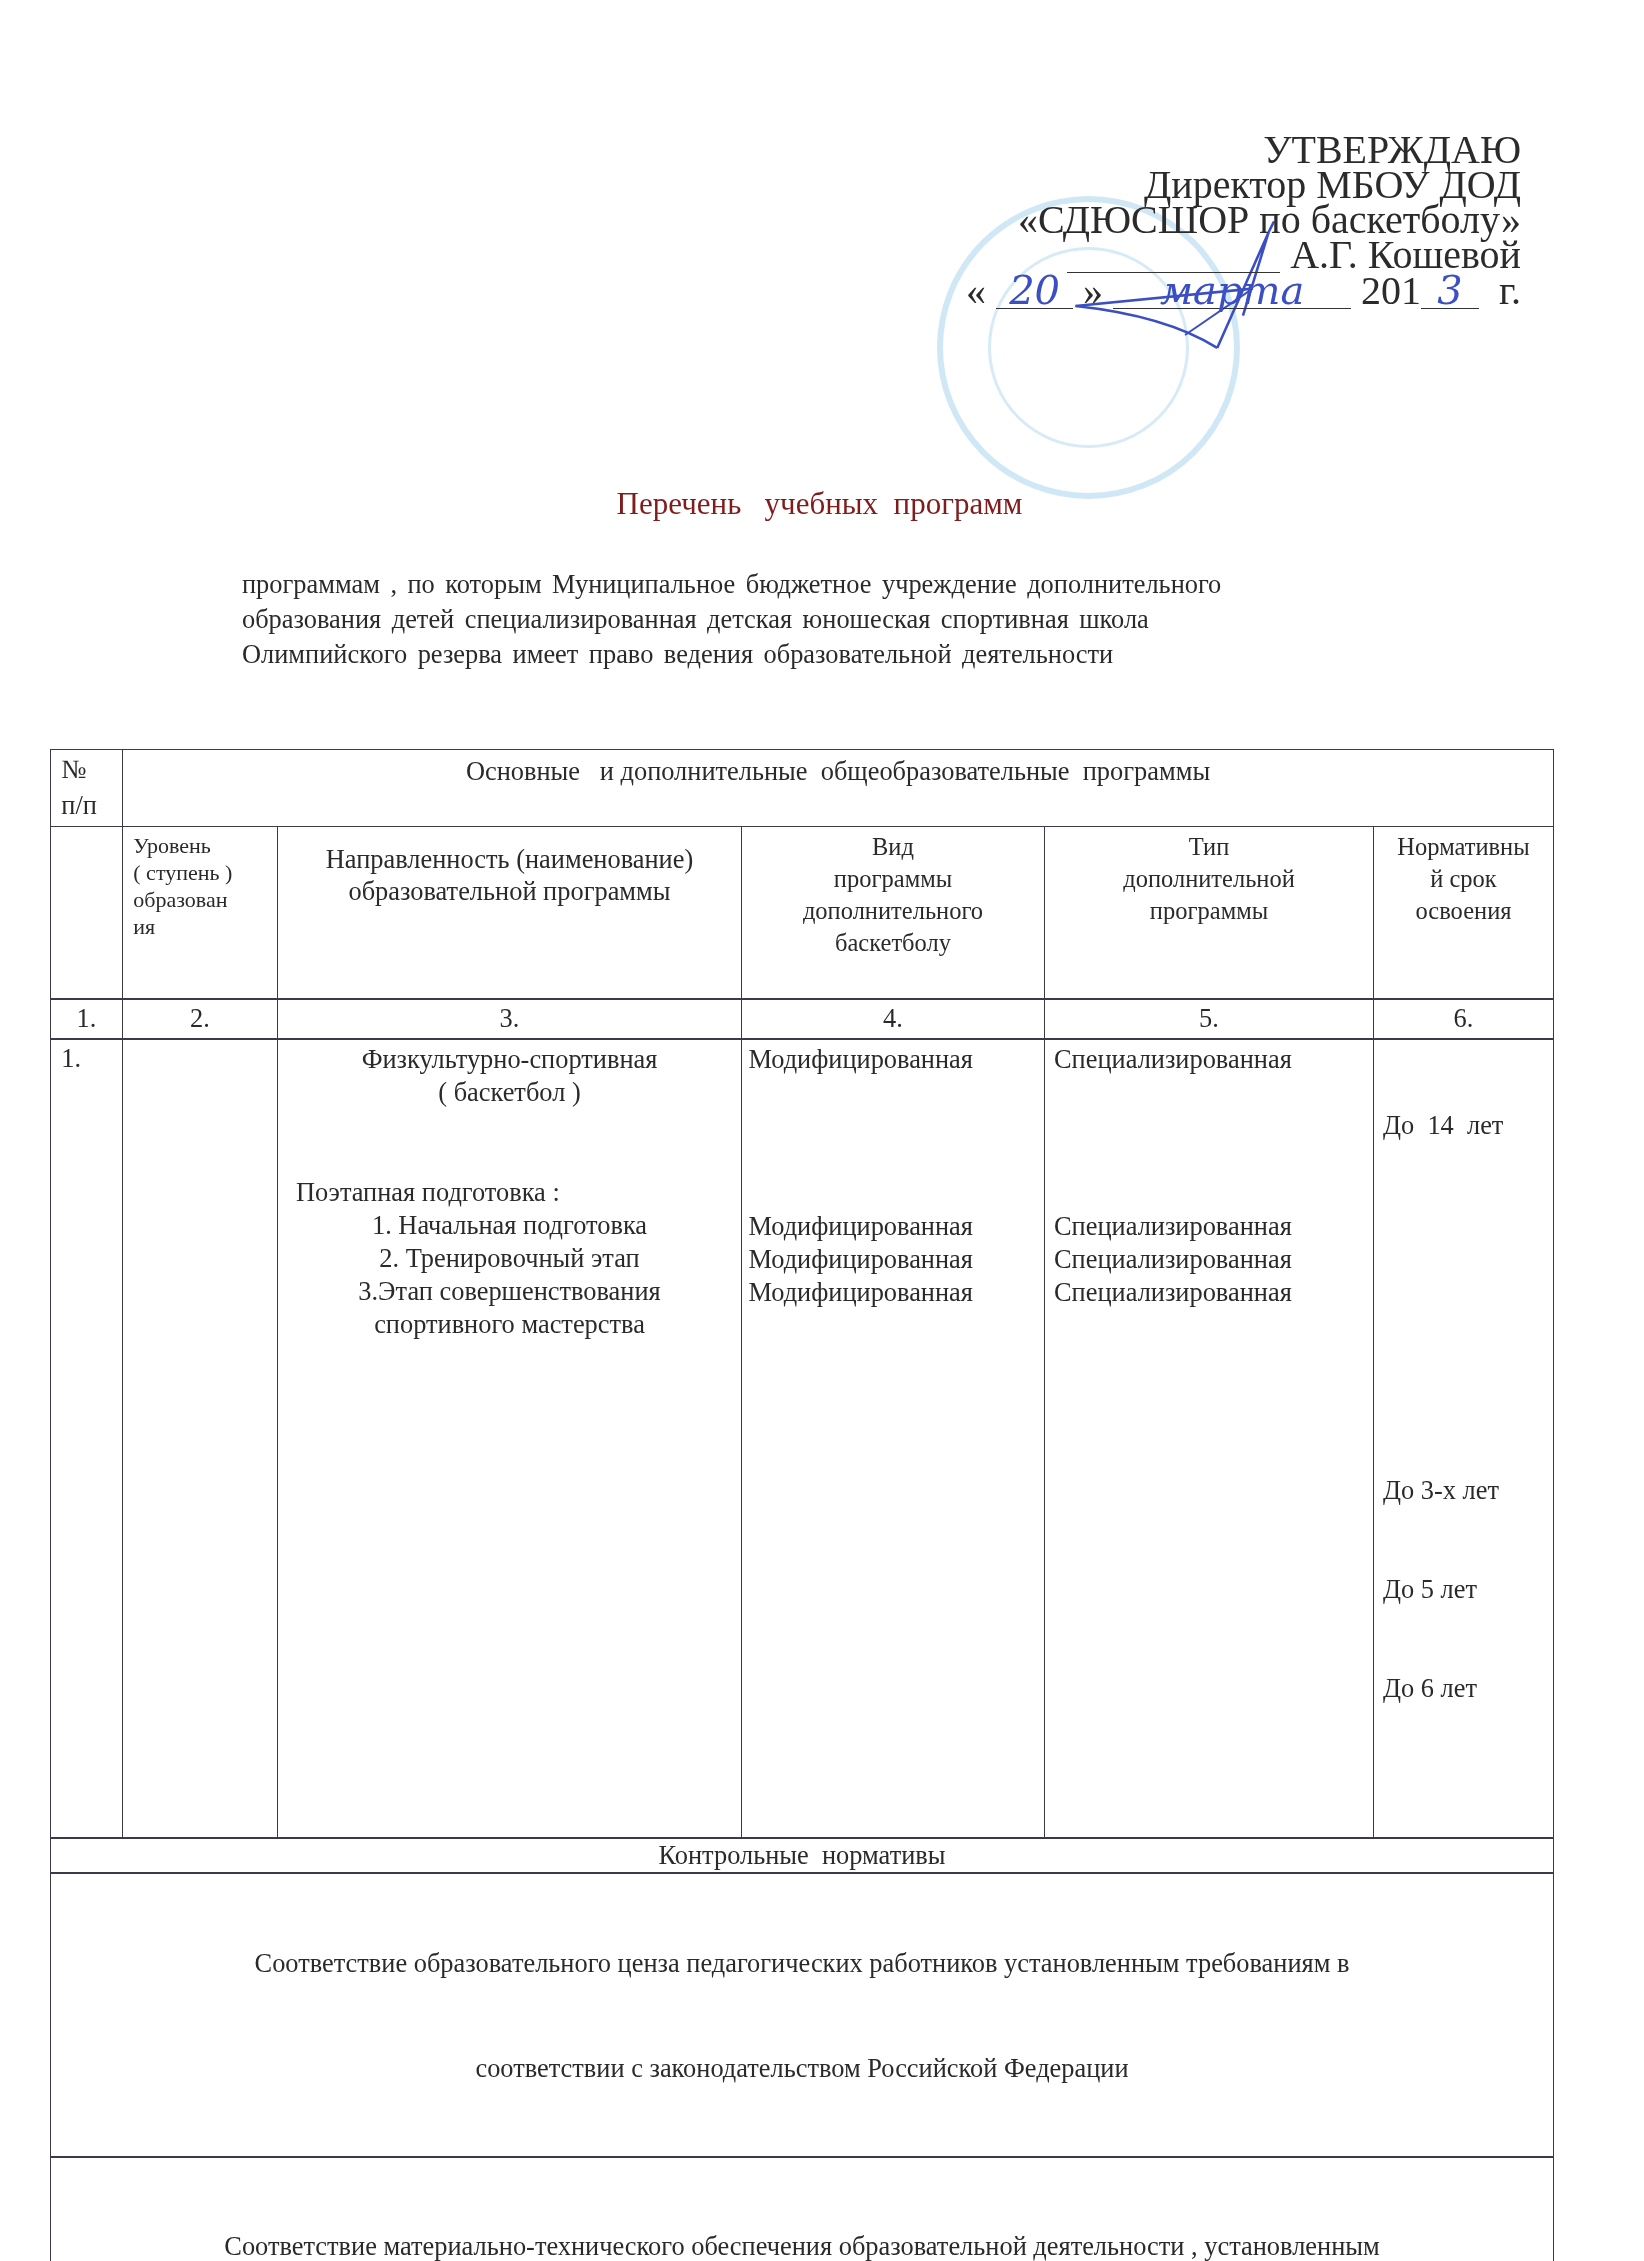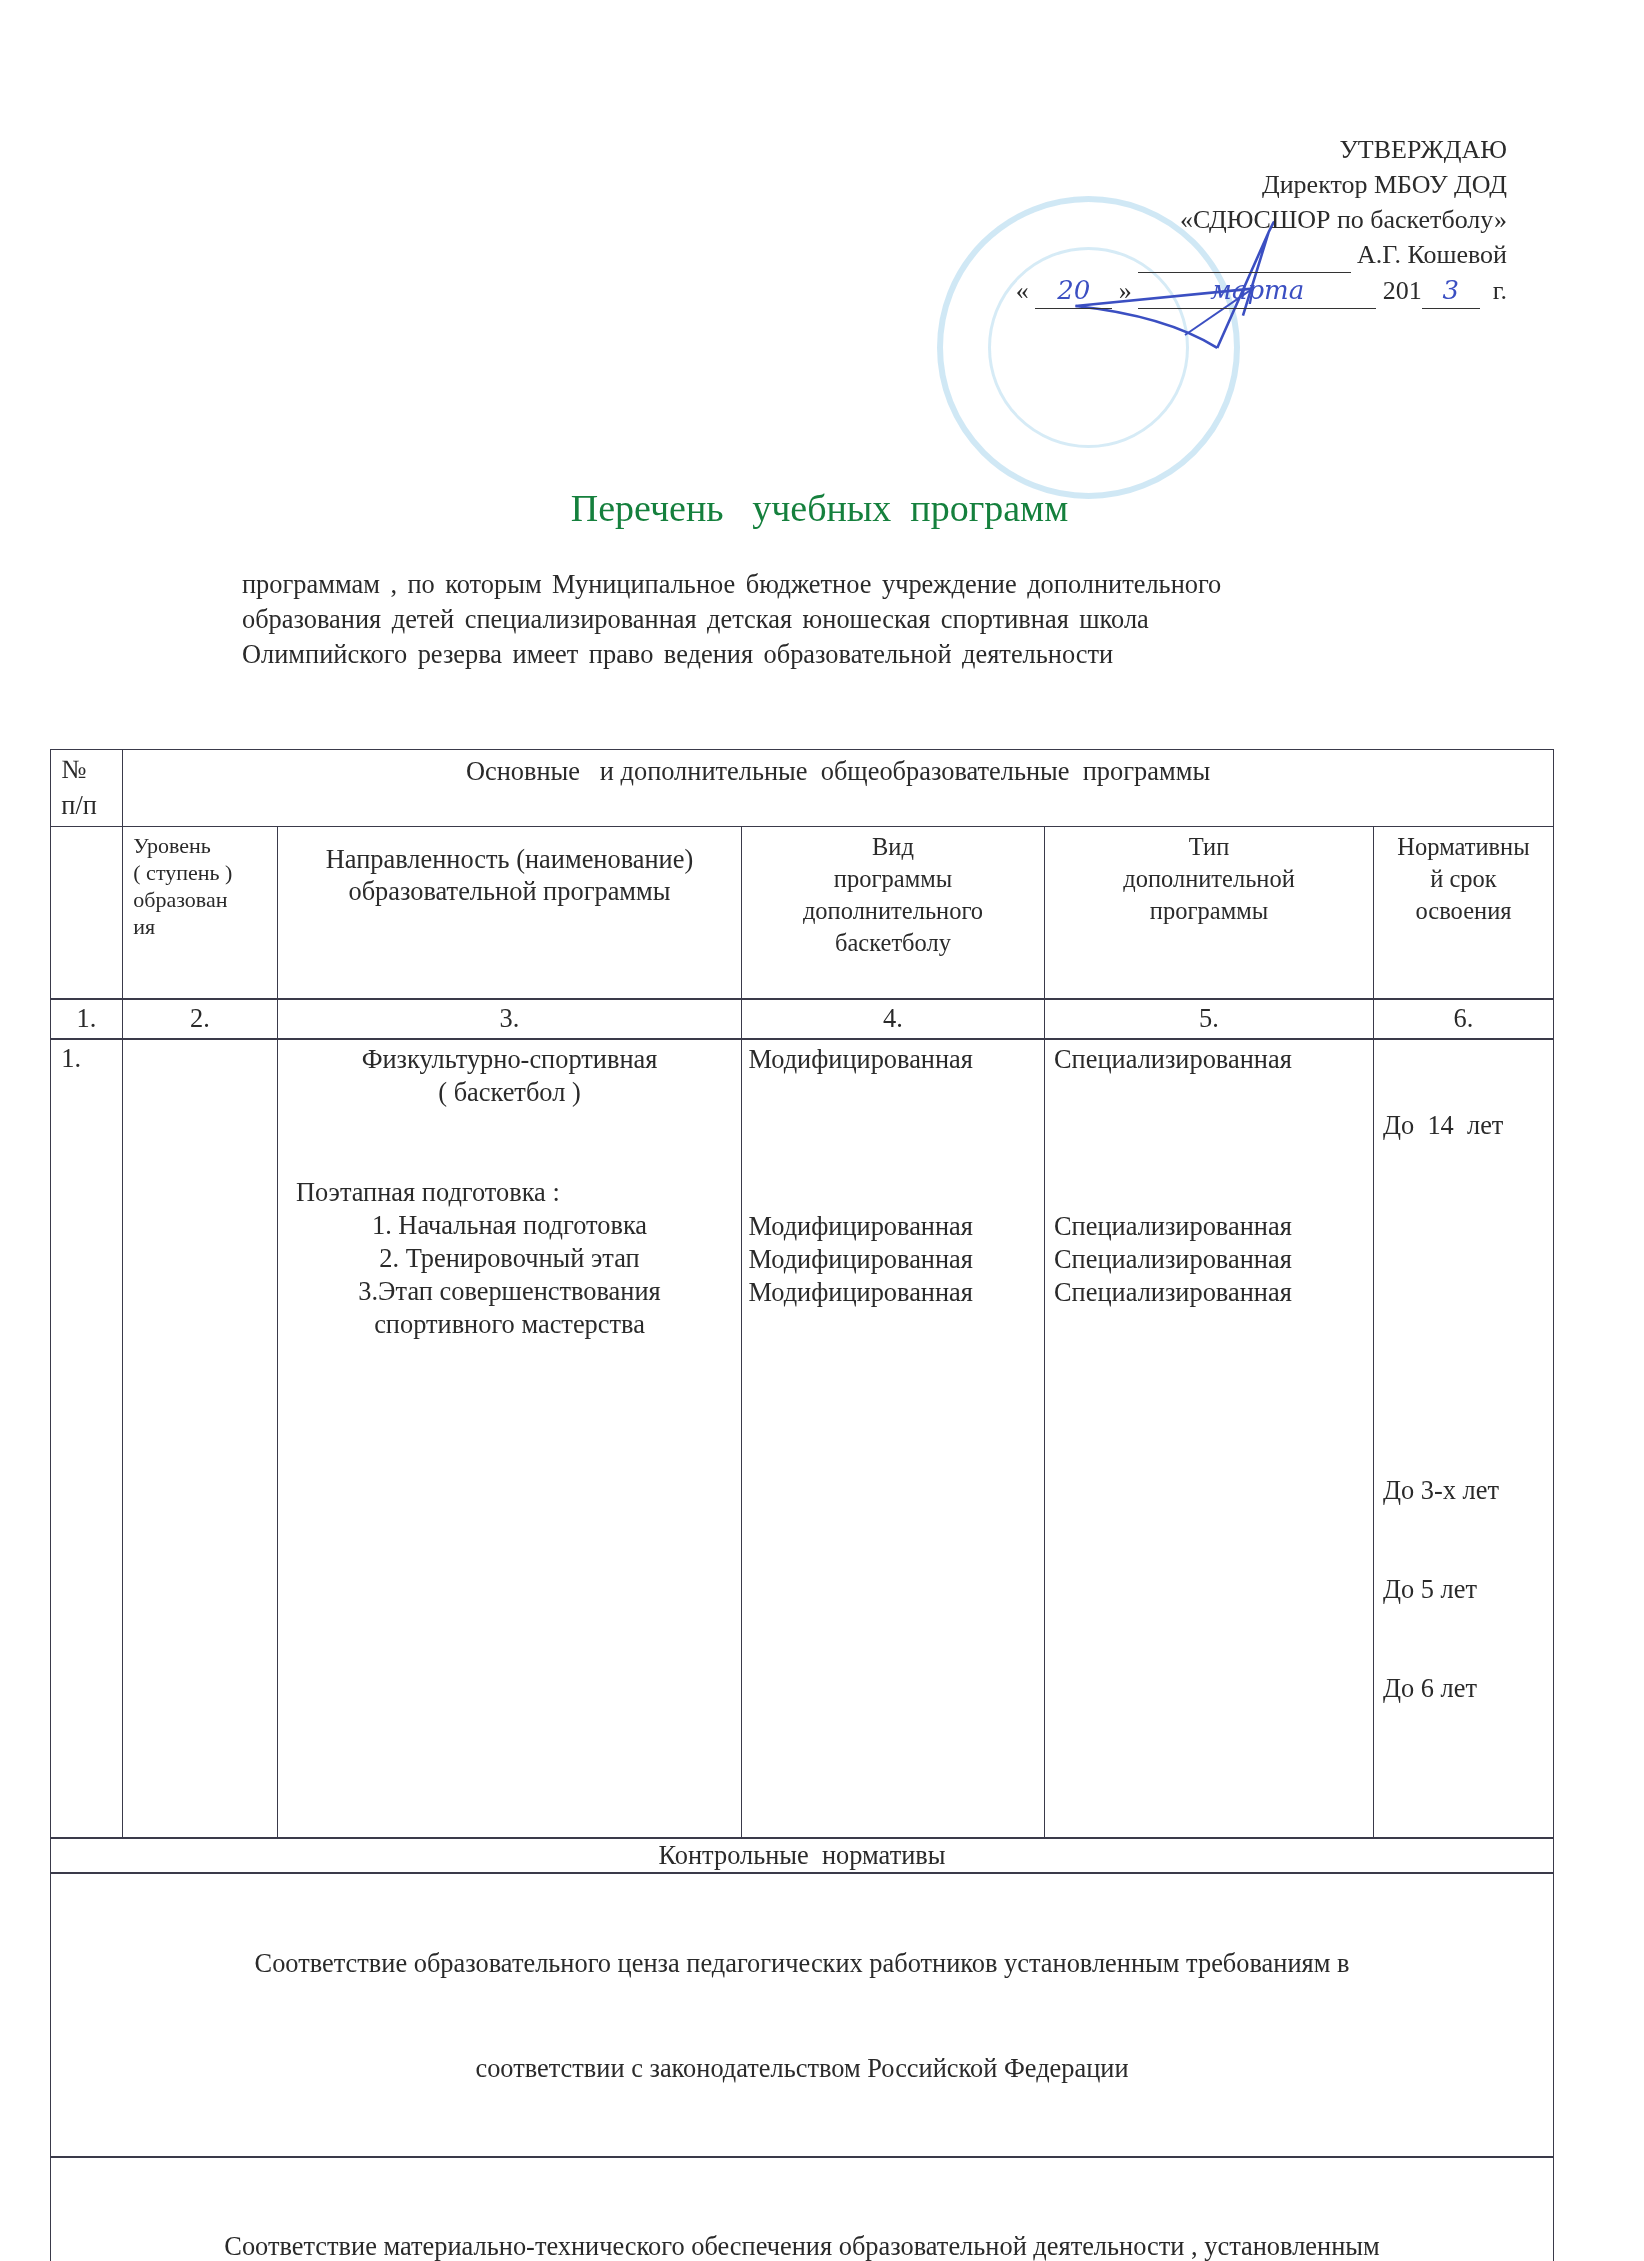--- a/index.html
+++ b/index.html
@@ -1,39 +1,39 @@
 <!DOCTYPE html>
 <html style="font-size:10.3px"><head>
   <meta charset="utf-8">
   <style>
     html, body { margin: 0; padding: 0; }
     body {
       width: 1644px; height: 2261px; background: #ffffff; position: relative; overflow: hidden;
       font-family: "Liberation Serif", "DejaVu Serif", serif; color: #2a2a2a;
     }
     .approve {
-      position: absolute; right: 137px; top: 132px; text-align: right;
-      font-size: 26px; line-height: 35px; color: #2b2b2b;
+      position: absolute; right: 123px; top: 132px; text-align: right;
+      font-size: 40px; line-height: 35px; color: #2b2b2b;
     }
     .approve .line { display: block; white-space: nowrap; }
     .approve .blank { display: inline-block; border-bottom: 1.9px solid #333; vertical-align: baseline; }
     .hand { font-family: "DejaVu Serif", serif; font-style: italic; color: #3b4fc2; }
     .stamp {
       position: absolute; left: 937px; top: 196px; width: 303px; height: 303px;
       border-radius: 50%; border: 6.4px solid rgba(120,190,225,0.35);
       box-sizing: border-box;
     }
     .stamp::after {
       content: ""; position: absolute; left: 45px; top: 45px; right: 45px; bottom: 45px;
       border-radius: 50%; border: 3.2px solid rgba(120,190,225,0.3);
     }
     .signature { position: absolute; left: 1024px; top: 206px; width: 322px; height: 155px; }
     .title {
       position: absolute; left: 0; right: 5px; top: 486px; text-align: center;
-      font-size: 38px; color: #15803d;
+      font-size: 31px; color: #7f1d1d;
     }
     .intro {
       position: absolute; left: 242px; top: 567px; width: 1288px;
       font-size: 26.4px; line-height: 35px; word-spacing: 3.9px; color: #2a2a2a;
     }
     .intro .l { display: block; white-space: nowrap; }
     table.main {
       position: absolute; left: 50px; top: 749px; width: 1502px;
       border-collapse: collapse; table-layout: fixed; font-size: 26.4px; color: #2a2a2a;
     }

